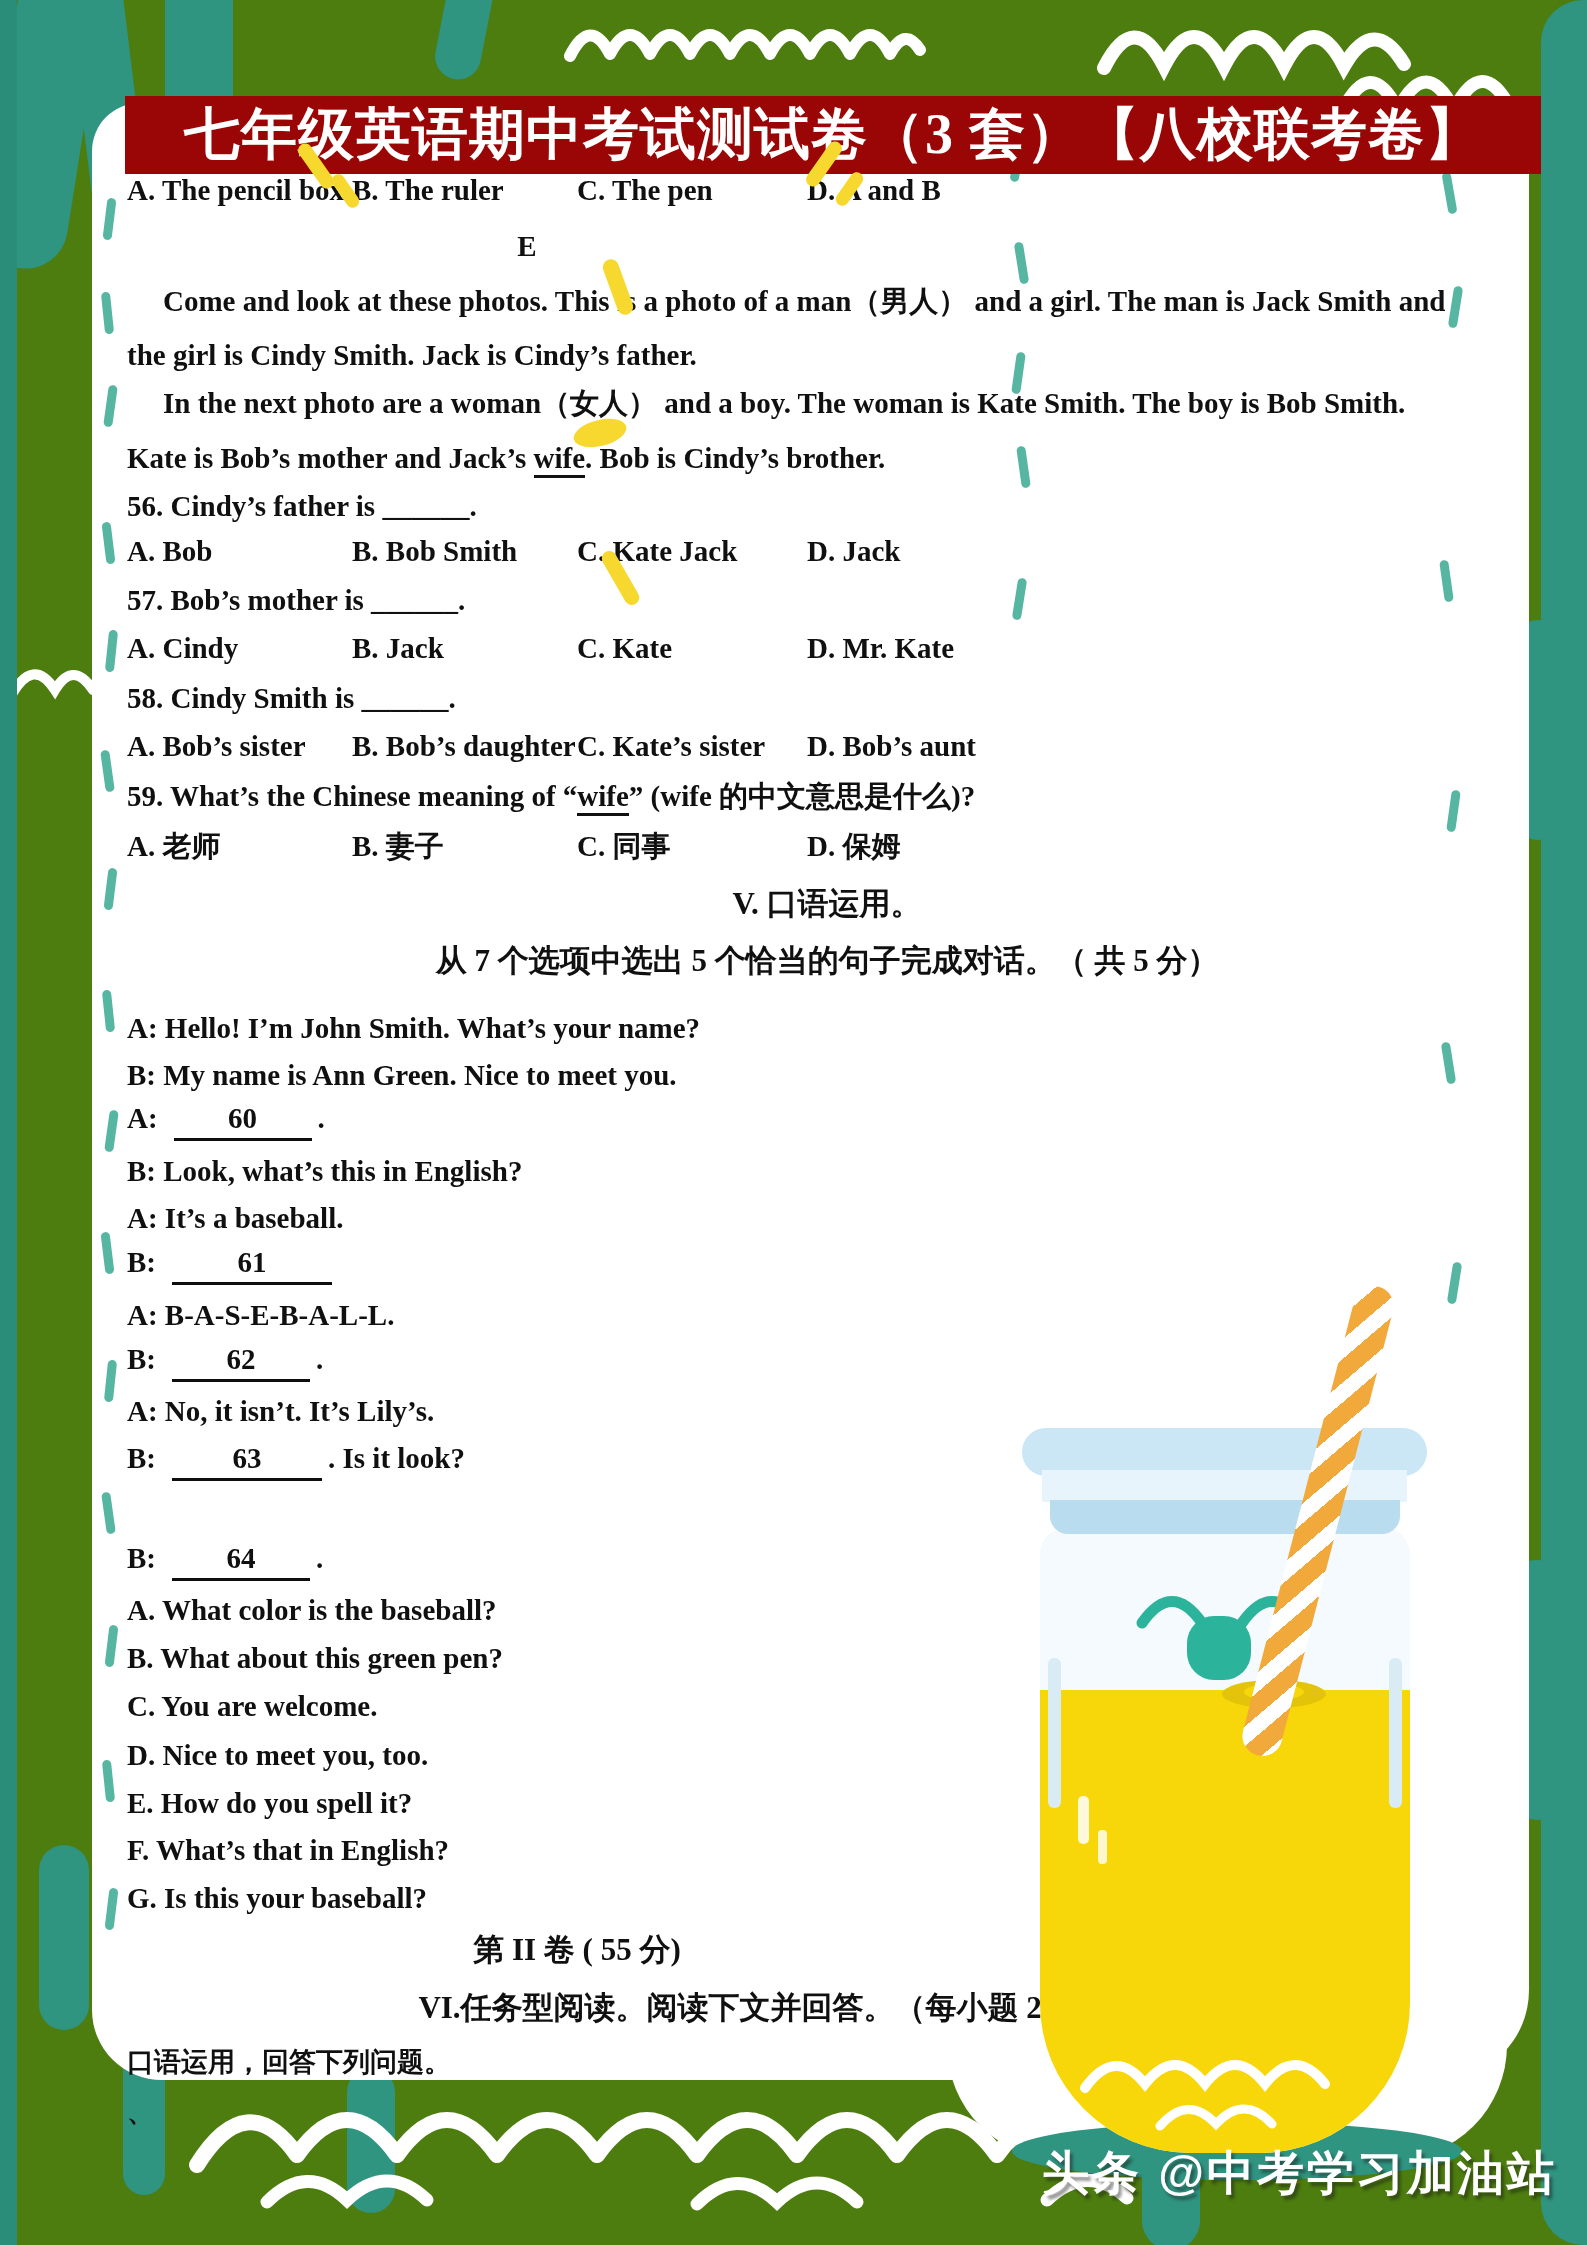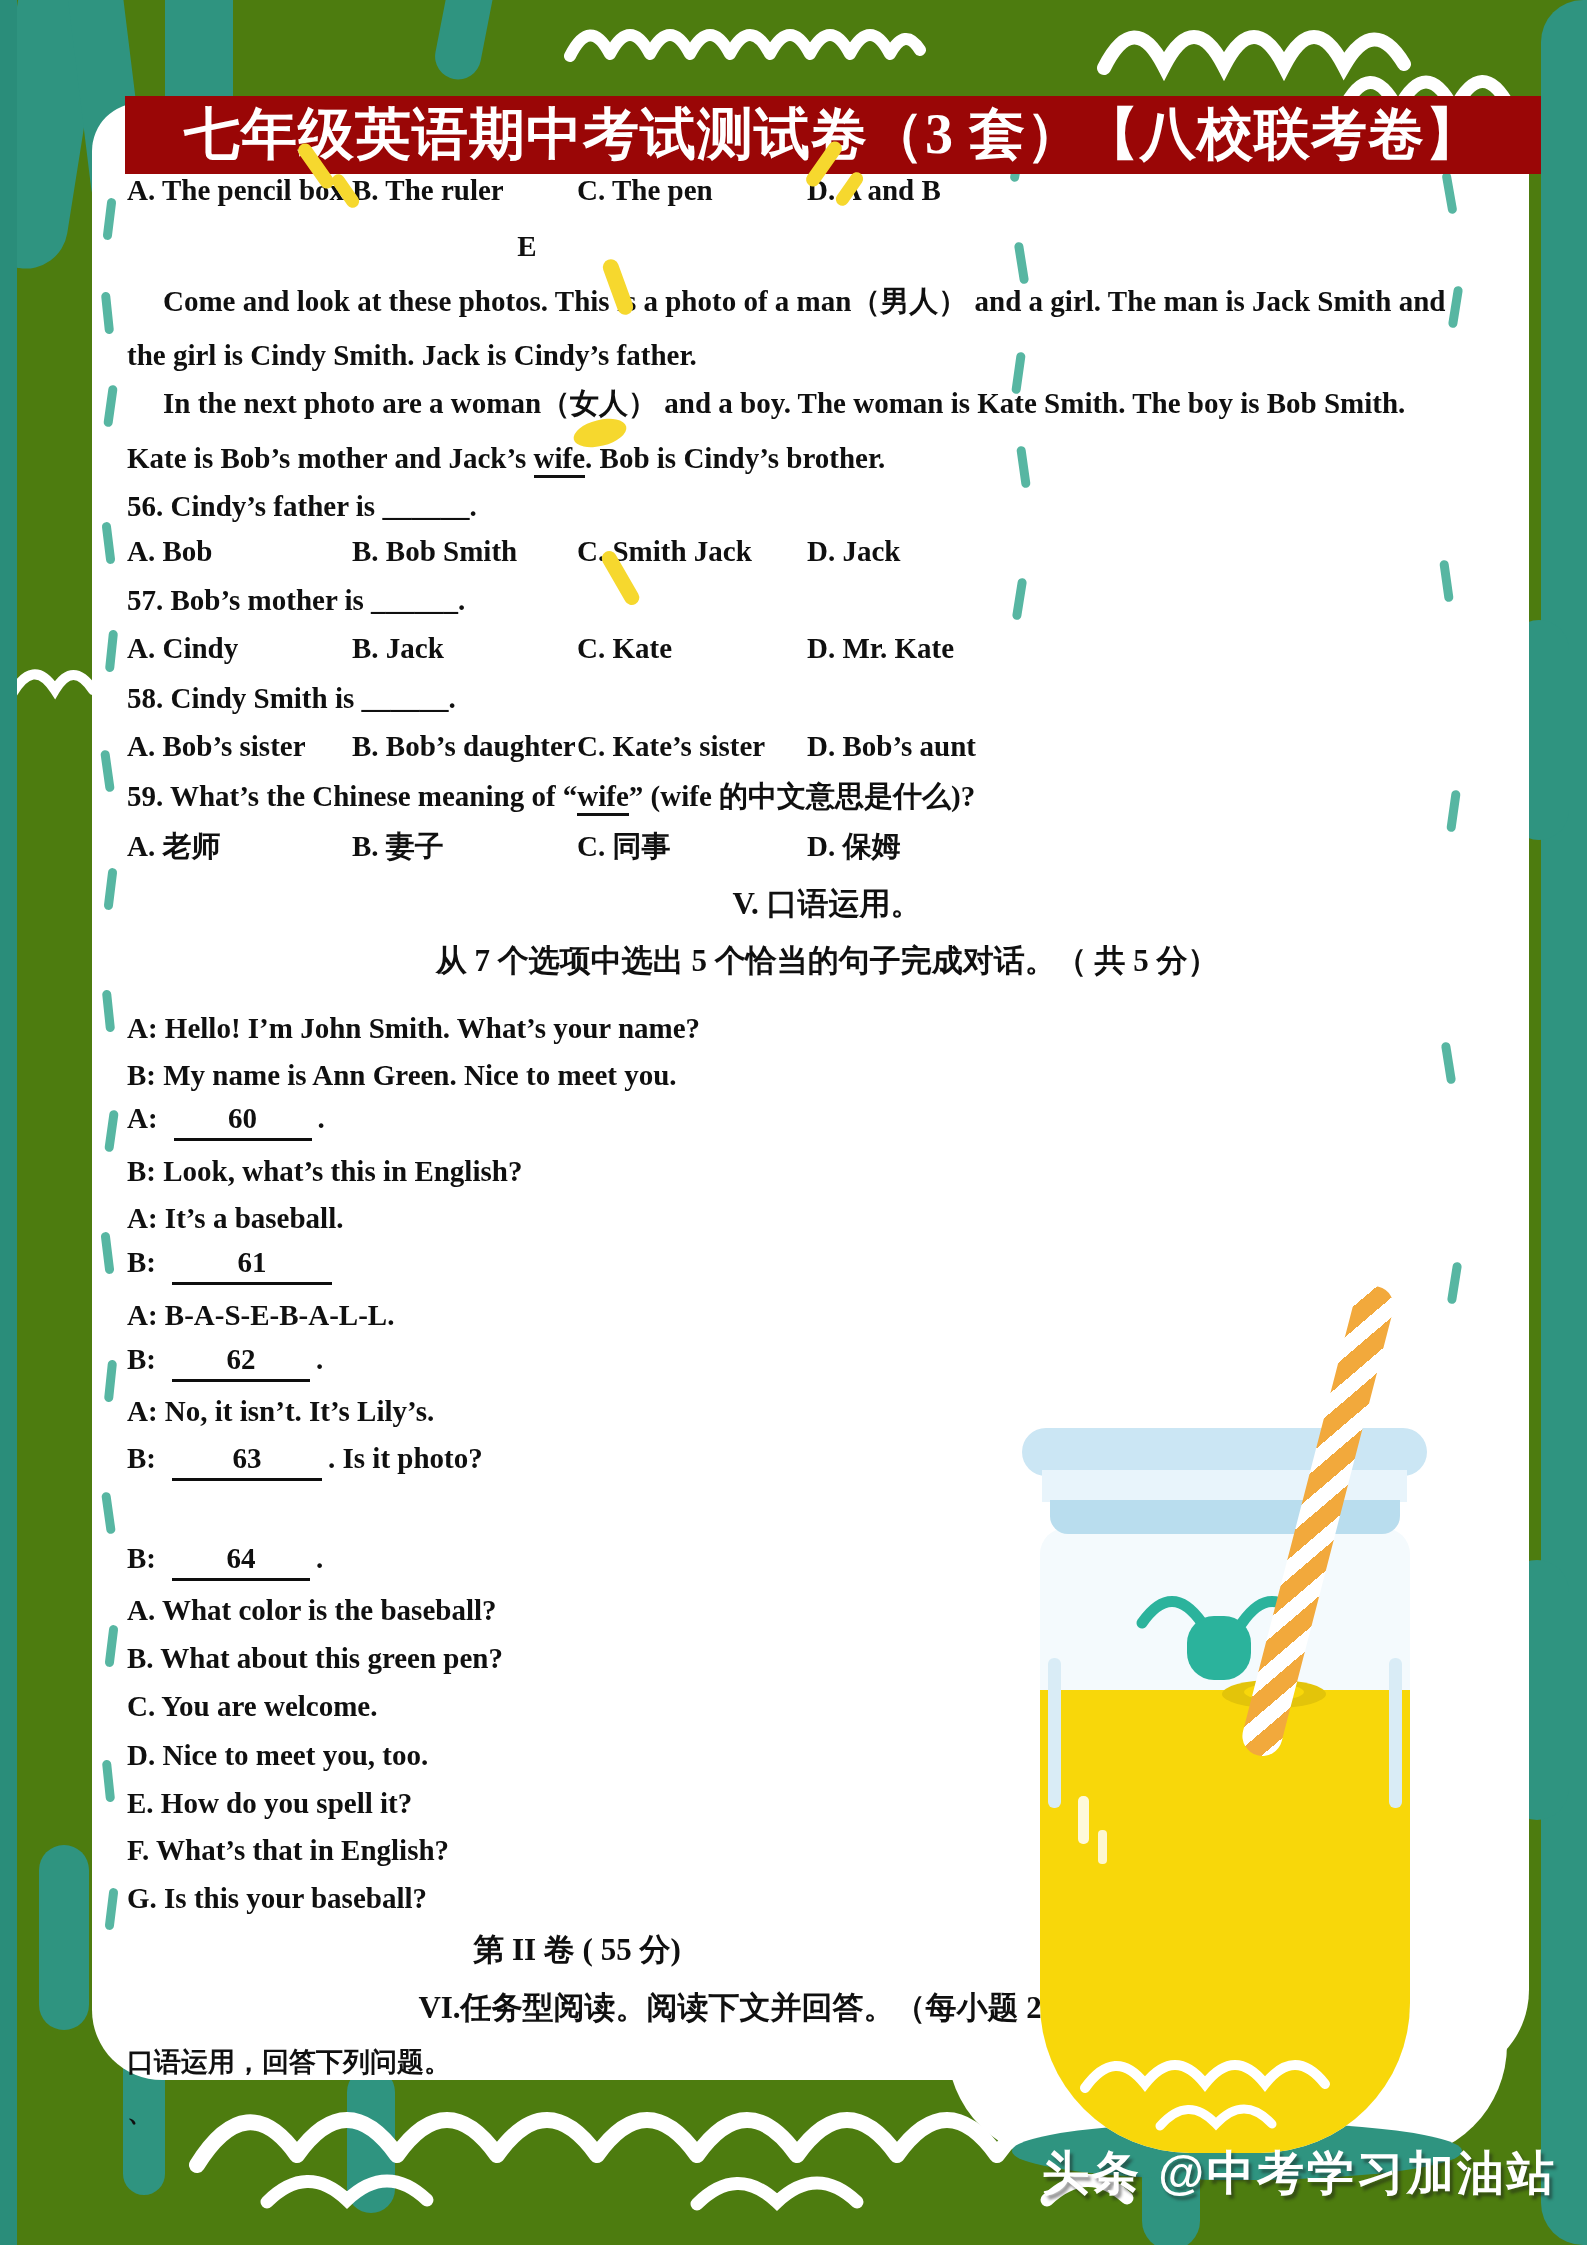--- a/index.html
+++ b/index.html
@@ -101,21 +101,21 @@
   <div class="line" style="top:335px">the girl is Cindy Smith. Jack is Cindy’s father.</div>
   <div class="line indent" style="top:383px">In the next photo are a woman（女人） and a boy. The woman is Kate Smith. The boy is Bob Smith.</div>
   <div class="line" style="top:438px">
     <span>Kate is Bob’s mother and Jack’s </span><span class="u">wife</span><span>. Bob is Cindy’s brother.</span>
   </div>
 
   <div class="line" style="top:486px">56. Cindy’s father is ______.</div>
   <div class="line" style="top:531px">
     <span class="opt o1">A. Bob</span>
     <span class="opt o2">B. Bob Smith</span>
-    <span class="opt o3">C. Smith Jack</span>
+    <span class="opt o3">C. Kate Jack</span>
     <span class="opt o4">D. Jack</span>
   </div>
 
   <div class="line" style="top:580px">57. Bob’s mother is ______.</div>
   <div class="line" style="top:628px">
     <span class="opt o1">A. Cindy</span>
     <span class="opt o2">B. Jack</span>
     <span class="opt o3">C. Kate</span>
     <span class="opt o4">D. Mr. Kate</span>
   </div>
@@ -150,21 +150,21 @@
   <div class="line" style="top:1151px">B: Look, what’s this in English?</div>
   <div class="line" style="top:1242px">
     <span>B:</span><span class="blank" style="min-width:160px">61</span><span></span>
   </div>
   <div class="line" style="top:1295px">A: B-A-S-E-B-A-L-L.</div>
   <div class="line" style="top:1339px">
     <span>B:</span><span class="blank">62</span><span>.</span>
   </div>
   <div class="line" style="top:1391px">A: No, it isn’t. It’s Lily’s.</div>
   <div class="line" style="top:1438px">
-    <span>B:</span><span class="blank" style="min-width:150px">63</span><span>. Is it photo?</span>
+    <span>B:</span><span class="blank" style="min-width:150px">63</span><span>. Is it look?</span>
   </div>
   <div class="line" style="top:1538px">
     <span>B:</span><span class="blank">64</span><span>.</span>
   </div>
 
   <div class="line" style="top:1590px">A. What color is the baseball?</div>
   <div class="line" style="top:1638px">B. What about this green pen?</div>
   <div class="line" style="top:1686px">C. You are welcome.</div>
   <div class="line" style="top:1735px">D. Nice to meet you, too.</div>
   <div class="line" style="top:1783px">E. How do you spell it?</div>

